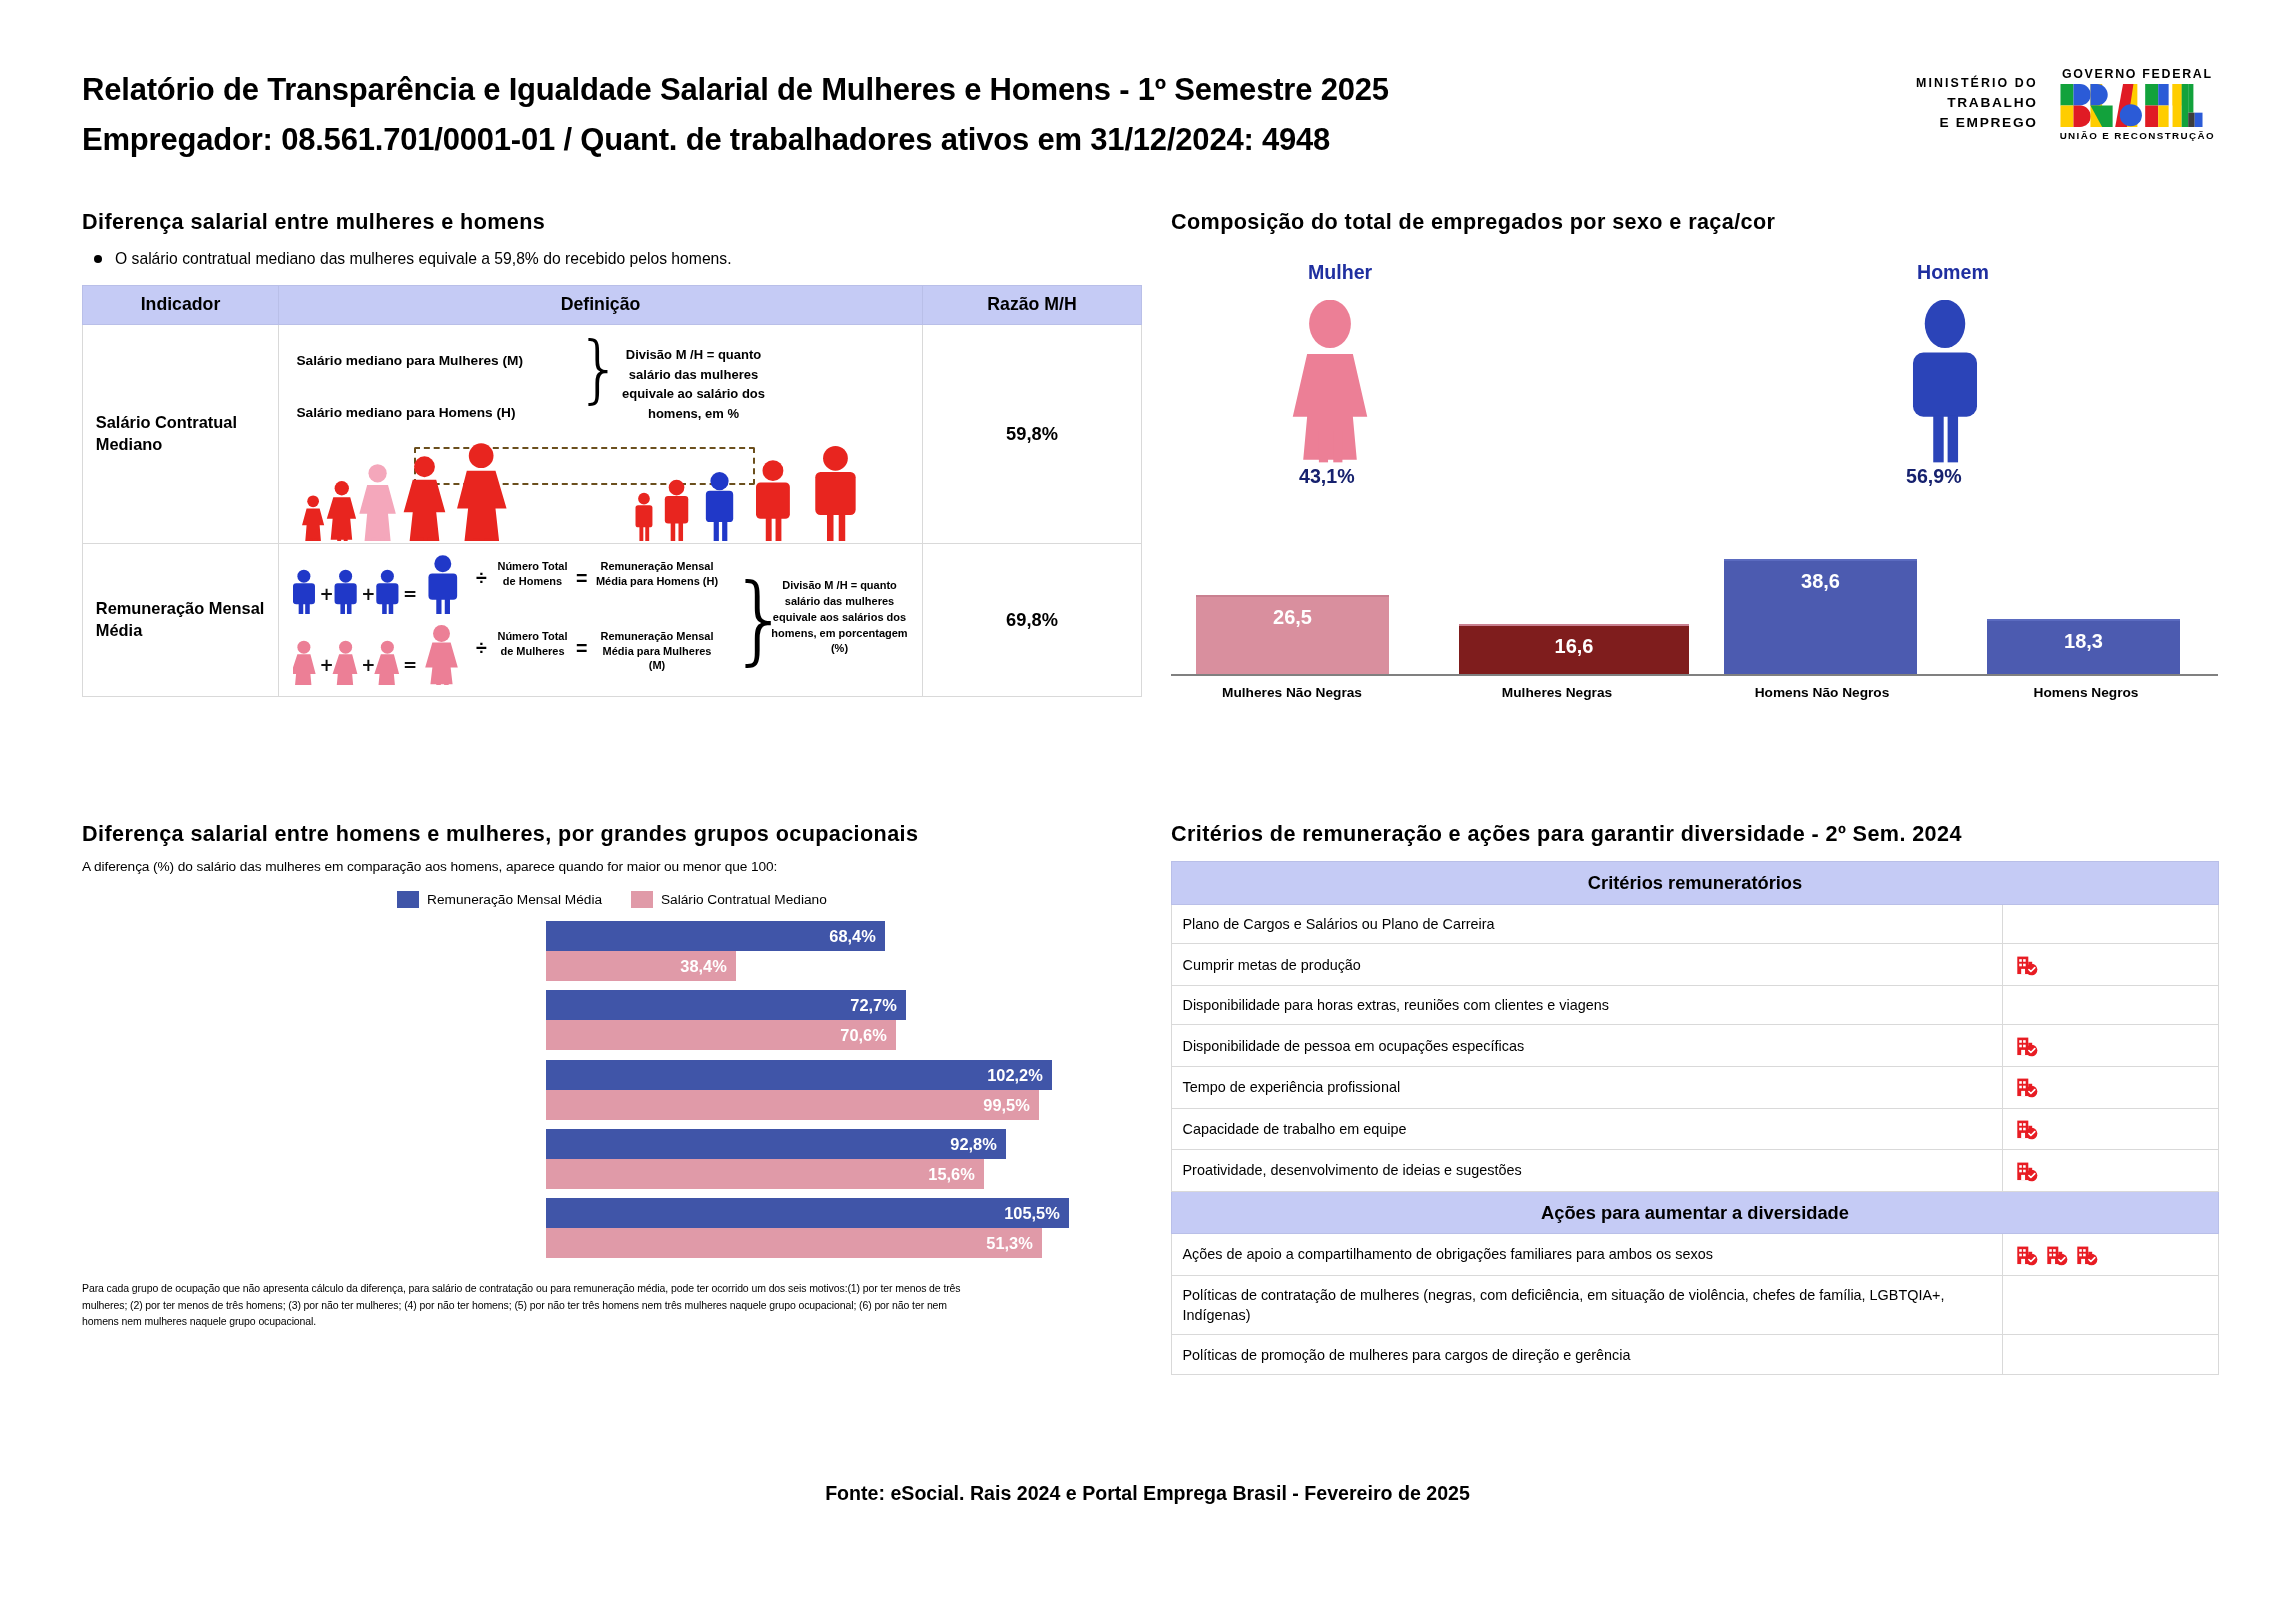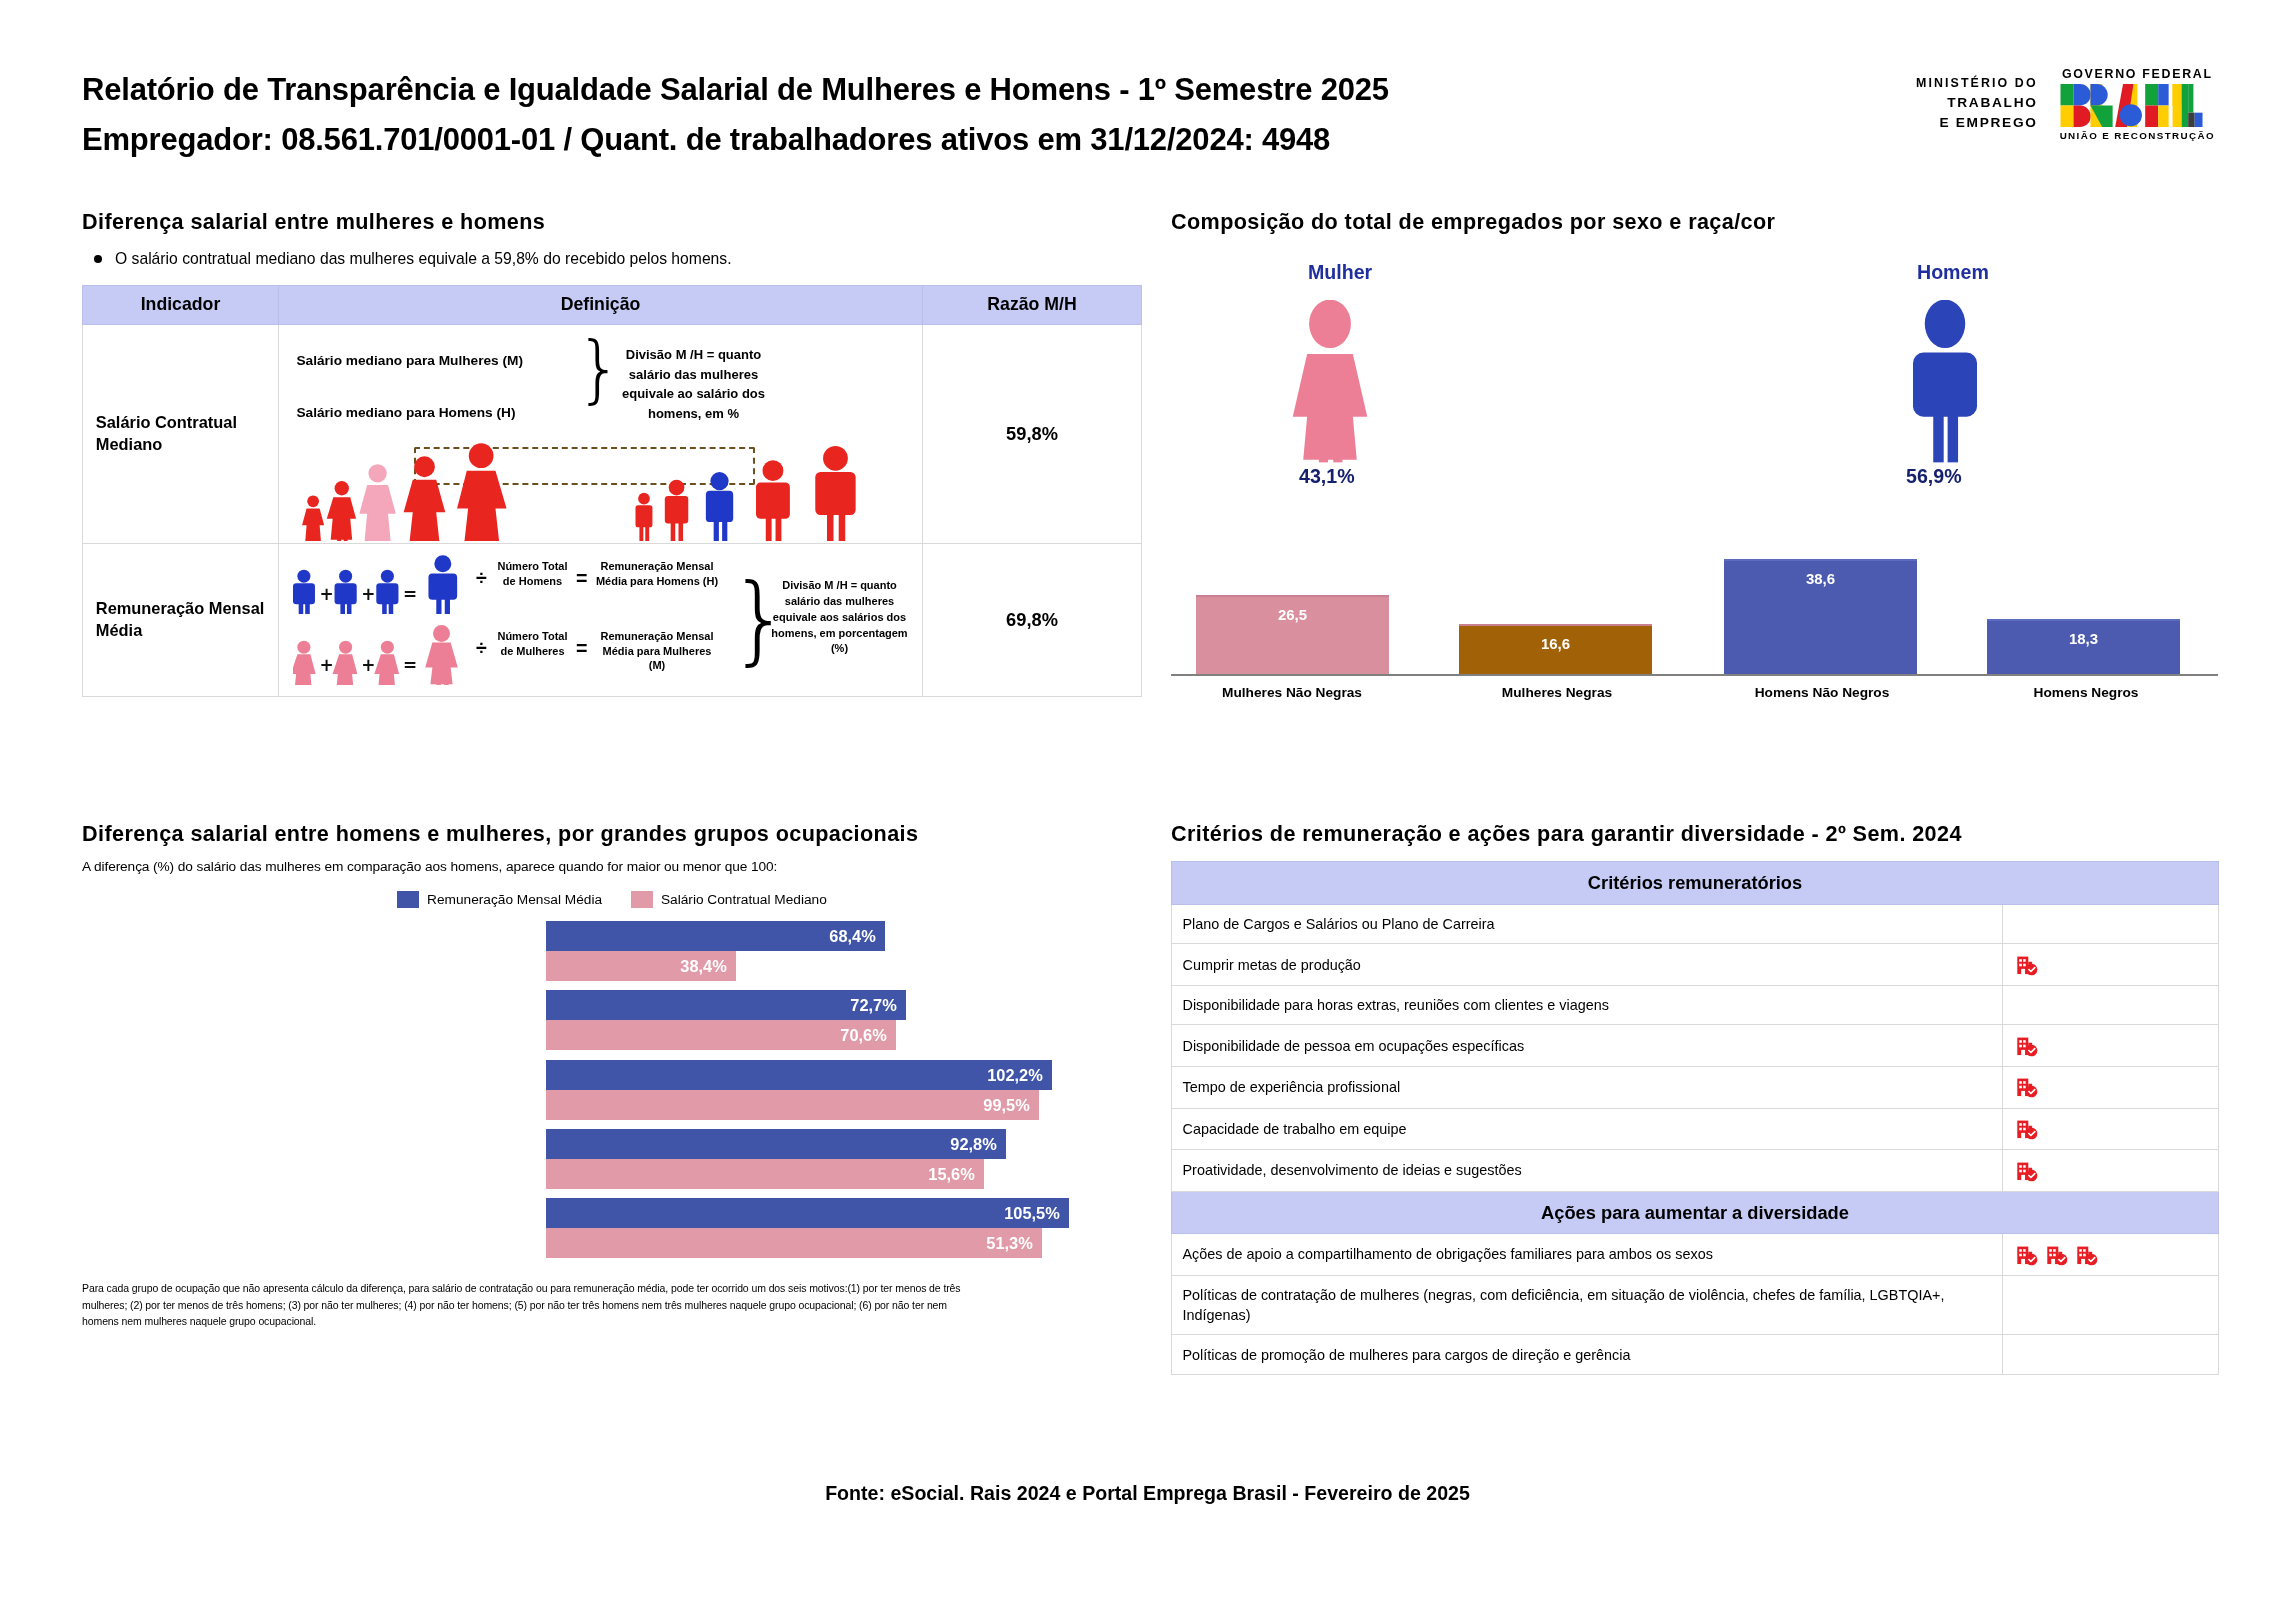--- a/index.html
+++ b/index.html
@@ -59,21 +59,21 @@
   .right-top{position:absolute;left:1171px;top:209px;width:1047px;}
   .gender-row{position:relative;height:275px;margin-top:14.4px;}
   .g-label{position:absolute;font-size:19.6px;font-weight:bold;color:#1f2fa0;}
   .g-pct{position:absolute;font-size:19.6px;font-weight:bold;color:#16216e;}
   .g-fig{position:absolute;}
 
   
   .race-chart{position:relative;width:1047px;height:170px;margin-top:6.5px;}
   .race-axis{position:absolute;left:0;bottom:25px;width:1047px;height:2px;background:#808080;}
   .race-bar{position:absolute;bottom:27px;box-sizing:border-box;}
-  .race-bar .val{position:absolute;top:9.2px;left:0;right:0;text-align:center;color:#fff;font-size:15px;font-weight:bold;}
+  .race-bar .val{position:absolute;top:9.2px;left:0;right:0;text-align:center;color:#fff;font-size:20px;font-weight:bold;}
   .race-lbl{position:absolute;bottom:1.3px;text-align:center;font-size:13.7px;font-weight:bold;}
 
   
   .left-bot{position:absolute;left:82px;top:821px;width:1060px;}
   .sub-note{font-size:13.7px;margin-top:11.8px;letter-spacing:-0.1px;}
   .legend{display:flex;justify-content:center;gap:29px;margin-top:17px;align-items:center;}
   .lg-item{display:flex;align-items:center;gap:7.9px;font-size:13.7px;}
   .lg-sw{width:22px;height:17px;display:inline-block;}
 
   .occ-chart{position:relative;width:1060px;height:353px;margin-top:9.2px;}
@@ -394,21 +394,21 @@
     </div>
 
     <div class="race-chart">
       <div class="race-axis"></div>
 
       <div class="race-bar" style="left:25px;width:193px;height:79px;background:#d98f9e;border-top:2.6px solid #c98090;">
         <div class="val">26,5</div>
       </div>
       <div class="race-lbl" style="left:13px;width:216px;">Mulheres Não Negras</div>
 
-      <div class="race-bar" style="left:288px;width:193px;height:50px;background:#a16207;border-top:2.6px solid #c98090;margin-top:8px;">
+      <div class="race-bar" style="left:288px;width:230px;height:50px;background:#7f1d1d;border-top:2.6px solid #c98090;margin-top:8px;">
         <div class="val">16,6</div>
       </div>
       <div class="race-lbl" style="left:278px;width:216px;">Mulheres Negras</div>
 
       <div class="race-bar" style="left:553px;width:193px;height:115px;background:#4c5bb0;border-top:2.6px solid #5b6bc0;">
         <div class="val">38,6</div>
       </div>
       <div class="race-lbl" style="left:543px;width:216px;">Homens Não Negros</div>
 
       <div class="race-bar" style="left:816px;width:193px;height:55px;background:#4c5bb0;border-top:2.6px solid #5b6bc0;">

